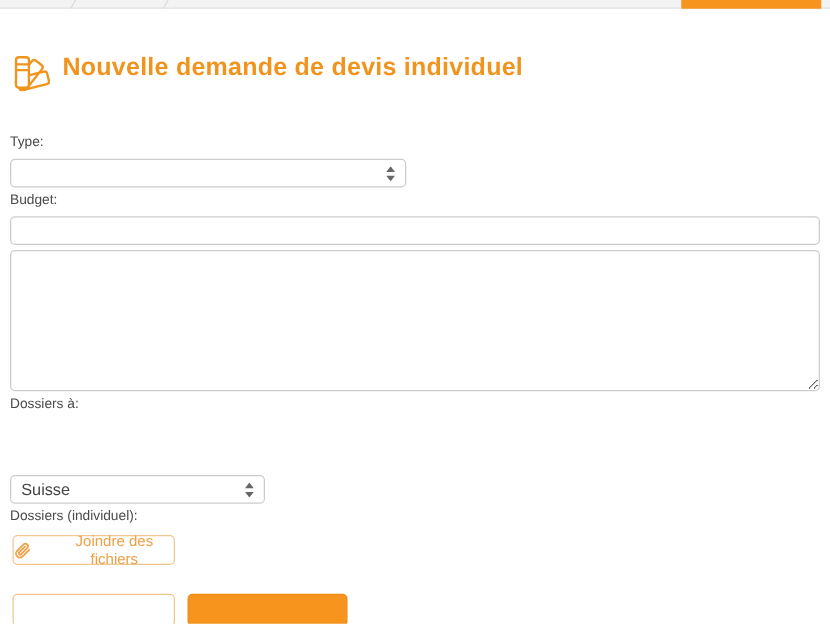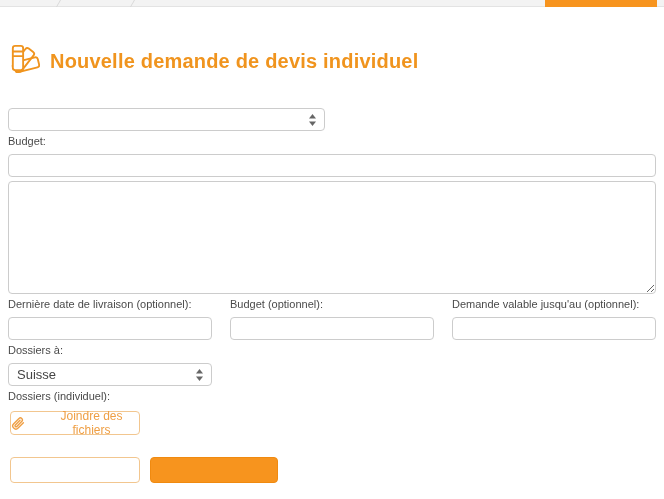--- a/index.html
+++ b/index.html
@@ -25,21 +25,21 @@
   .crumb-divider.d1 { left: 58px; }
   .crumb-divider.d2 { left: 132px; }
   .topbar-btn {
     position: absolute; top: 0; right: 7px;
     width: 112px; height: 7px;
     background: #f7941e;
   }
   
   .content { padding: 0 8px; }
   .page-header {
-    display: flex; align-items: flex-end;
+    display: flex; align-items: flex-start;
     margin-top: 36px; margin-left: 2px;
     height: 30px;
   }
   .page-header .hd-icon { width: 30px; height: 30px; display: inline-block; }
   h1.page-title {
     margin-left: 10px;
     font-size: 20px; font-weight: 700;
     color: #f0941e;
     letter-spacing: .2px;
   }
@@ -74,21 +74,21 @@
   .selectwrap select {
     -webkit-appearance: none; appearance: none;
     width: 100%;
   }
   .selectwrap .stepper-icon {
     position: absolute; right: 9px; top: 50%;
     transform: translateY(-50%);
     pointer-events: none;
     line-height: 0;
   }
-  .sel-livraison { width: 204px; }
+  .sel-livraison { width: 204px; margin-top: 44px; }
   .triple-row {
     display: flex;
     gap: 18px;
     margin-bottom: 4px;
   }
   .triple-row .col { flex: 1; }
   .triple-row label {
     display: block;
     font-size: 11px; color: #4a4a4a;
     margin-bottom: 6px; line-height: 13px;
@@ -148,20 +148,21 @@
         <line x1="3.5" y1="9" x2="13.5" y2="9"></line>
         <line x1="3.5" y1="14" x2="13.5" y2="14"></line>
       </svg>
     </span>
     <h1 class="page-title">Nouvelle demande de devis individuel</h1>
   </div>
 
   <div class="form">
 
     <div class="form-group">
+      <label>Type:</label>
       <span class="selectwrap w-select">
         <select class="ctl w-col">
           <option></option>
         </select>
         <span class="stepper-icon">
           <svg width="7" height="12" viewBox="0 0 7 12" fill="#666666">
             <polygon points="3.5,0 7,4.5 0,4.5"></polygon>
             <polygon points="3.5,12 7,7.5 0,7.5"></polygon>
           </svg>
         </span>
@@ -170,34 +171,20 @@
 
     <div class="form-group">
       <label>Budget:</label>
       <input type="text" class="ctl w-full" value="" style="">
     </div>
 
     <div class="form-group">
       <textarea class="ctl" style=""></textarea>
     </div>
 
-    <div class="triple-row">
-      <div class="col">
-        <label>Dernière date de livraison (optionnel):</label>
-        <input type="text" class="ctl w-col" value="" style="">
-      </div>
-      <div class="col">
-        <label>Budget (optionnel):</label>
-        <input type="text" class="ctl w-col" value="" style="">
-      </div>
-      <div class="col">
-        <label>Demande valable jusqu'au (optionnel):</label>
-        <input type="text" class="ctl w-col" value="" style="">
-      </div>
-    </div>
 
     <div class="form-group">
       <label>Dossiers à:</label>
       <span class="selectwrap sel-livraison">
         <select class="ctl w-col">
           <option selected="">Suisse</option>
         </select>
         <span class="stepper-icon">
           <svg width="7" height="12" viewBox="0 0 7 12" fill="#666666">
             <polygon points="3.5,0 7,4.5 0,4.5"></polygon>

